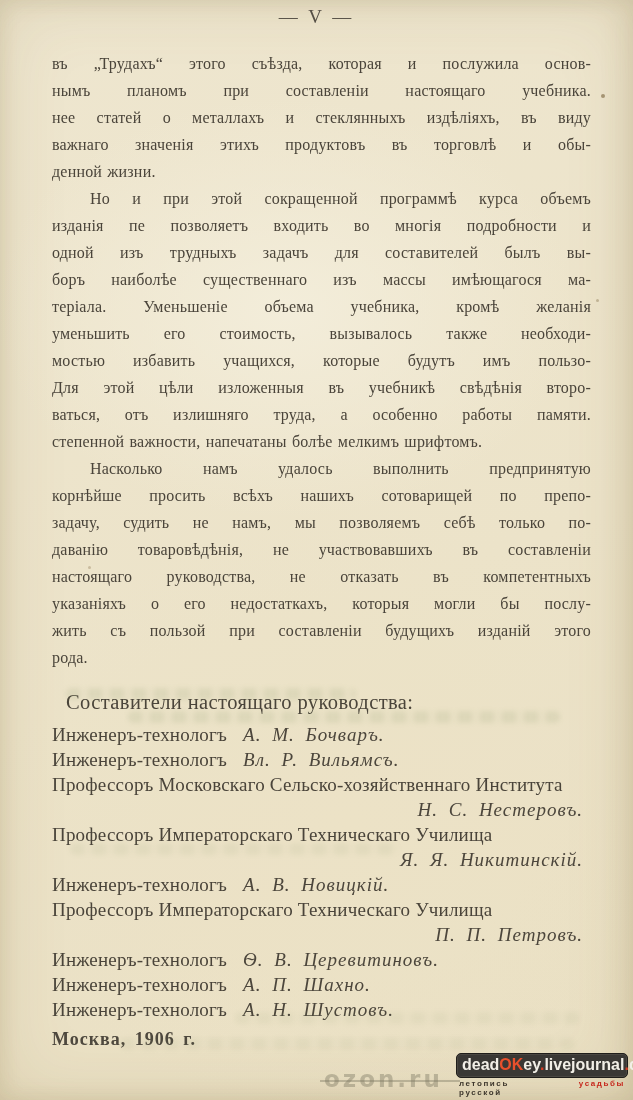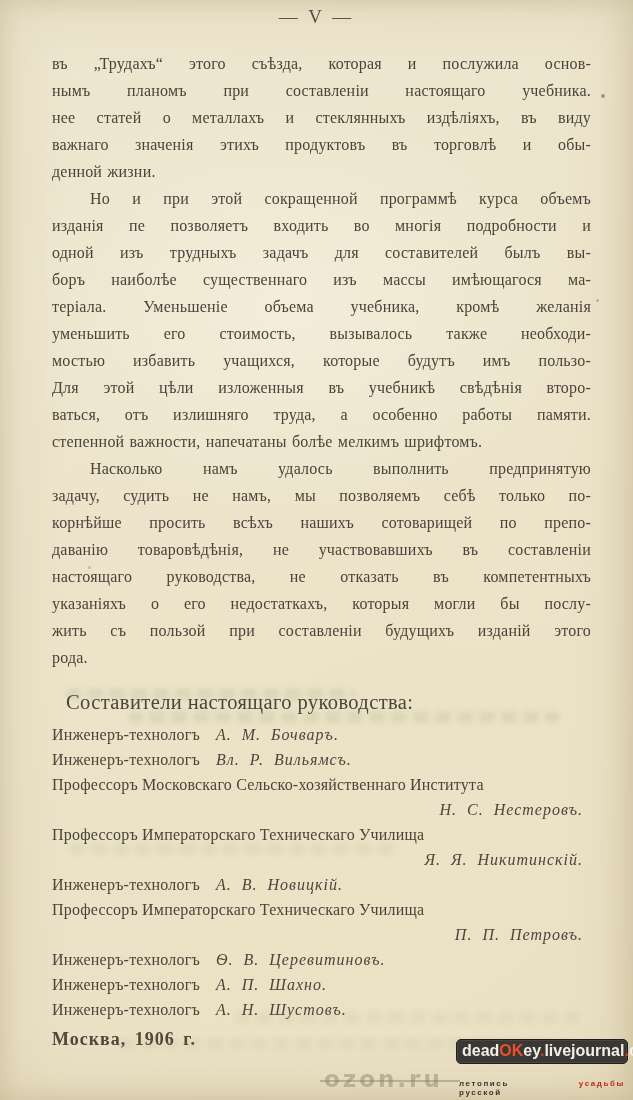--- a/index.html
+++ b/index.html
@@ -31,21 +31,21 @@
     white-space:normal;overflow:hidden;height:27px;
   }
   .para .line.j{text-align:justify;text-align-last:justify;}
   .para.indent .line:first-child{text-indent:38px;}
   .contrib-heading{
     margin-top:18px;margin-left:14px;
     font-size:20.5px;line-height:26px;letter-spacing:0.4px;
   }
   .contrib-list{margin-top:7px;}
   .contrib-list .row{
-    font-size:16px;line-height:25px;letter-spacing:0.2px;
+    font-size:19px;line-height:25px;letter-spacing:0.2px;
     overflow:hidden;
     font-family:Liberation Serif, serif;
   }
   .contrib-list .role{letter-spacing:0.2px;}
   .contrib-list .person{
     font-style:italic;letter-spacing:1px;word-spacing:5px;color:#4c463c;
   }
   .contrib-list .row.inline .person{margin-left:16px;}
   .contrib-list .row.nameline{text-align:right;padding-right:8px;}
   .imprint{
@@ -86,21 +86,21 @@
   }
   .lj .box{
     background:#3a3835;border:1px solid #1f1d1a;border-radius:5px;
     padding:2px 5px 3px 5px;text-align:center;
     font-weight:bold;font-size:16px;letter-spacing:0px;line-height:18px;
     box-shadow:0 0 0 1px rgba(90,86,80,0.5) inset;
     white-space:nowrap;
   }
   .lj .tagline{
     display:flex;justify-content:space-between;
-    margin-top:15px;padding:0 3px;
+    margin-top:1px;padding:0 3px;
     font-weight:bold;font-size:8px;letter-spacing:1.6px;gap:40px;
   }
 </style>
 </head>
 <body>
 
 <div class="page">
 
   <div class="pagenum">— V —</div>
 
@@ -120,22 +120,22 @@
           <div class="line j">боръ наиболѣе существеннаго изъ массы имѣющагося ма-</div>
           <div class="line j">теріала. Уменьшеніе объема учебника, кромѣ желанія</div>
           <div class="line j">уменьшить его стоимость, вызывалось также необходи-</div>
           <div class="line j">мостью избавить учащихся, которые будутъ имъ пользо-</div>
           <div class="line j">Для этой цѣли изложенныя въ учебникѣ свѣдѣнія второ-</div>
           <div class="line j">ваться, отъ излишняго труда, а особенно работы памяти.</div>
           <div class="line">степенной важности, напечатаны болѣе мелкимъ шрифтомъ.</div>
         </div>
         <div class="para indent">
           <div class="line j">Насколько намъ удалось выполнить предпринятую</div>
+          <div class="line j">корнѣйше просить всѣхъ нашихъ сотоварищей по препо-</div>
           <div class="line j">задачу, судить не намъ, мы позволяемъ себѣ только по-</div>
-          <div class="line j">корнѣйше просить всѣхъ нашихъ сотоварищей по препо-</div>
           <div class="line j">даванію товаровѣдѣнія, не участвовавшихъ въ составленіи</div>
           <div class="line j">настоящаго руководства, не отказать въ компетентныхъ</div>
           <div class="line j">указаніяхъ о его недостаткахъ, которыя могли бы послу-</div>
           <div class="line j">жить съ пользой при составленіи будущихъ изданій этого</div>
           <div class="line">рода.</div>
         </div>
       </div>
     <div class="contrib-heading">Составители настоящаго руководства:</div>
     <div class="contrib-list">
         <div class="row inline"><span class="role">Инженеръ-технологъ</span><span class="person">А. М. Бочваръ.</span></div>

